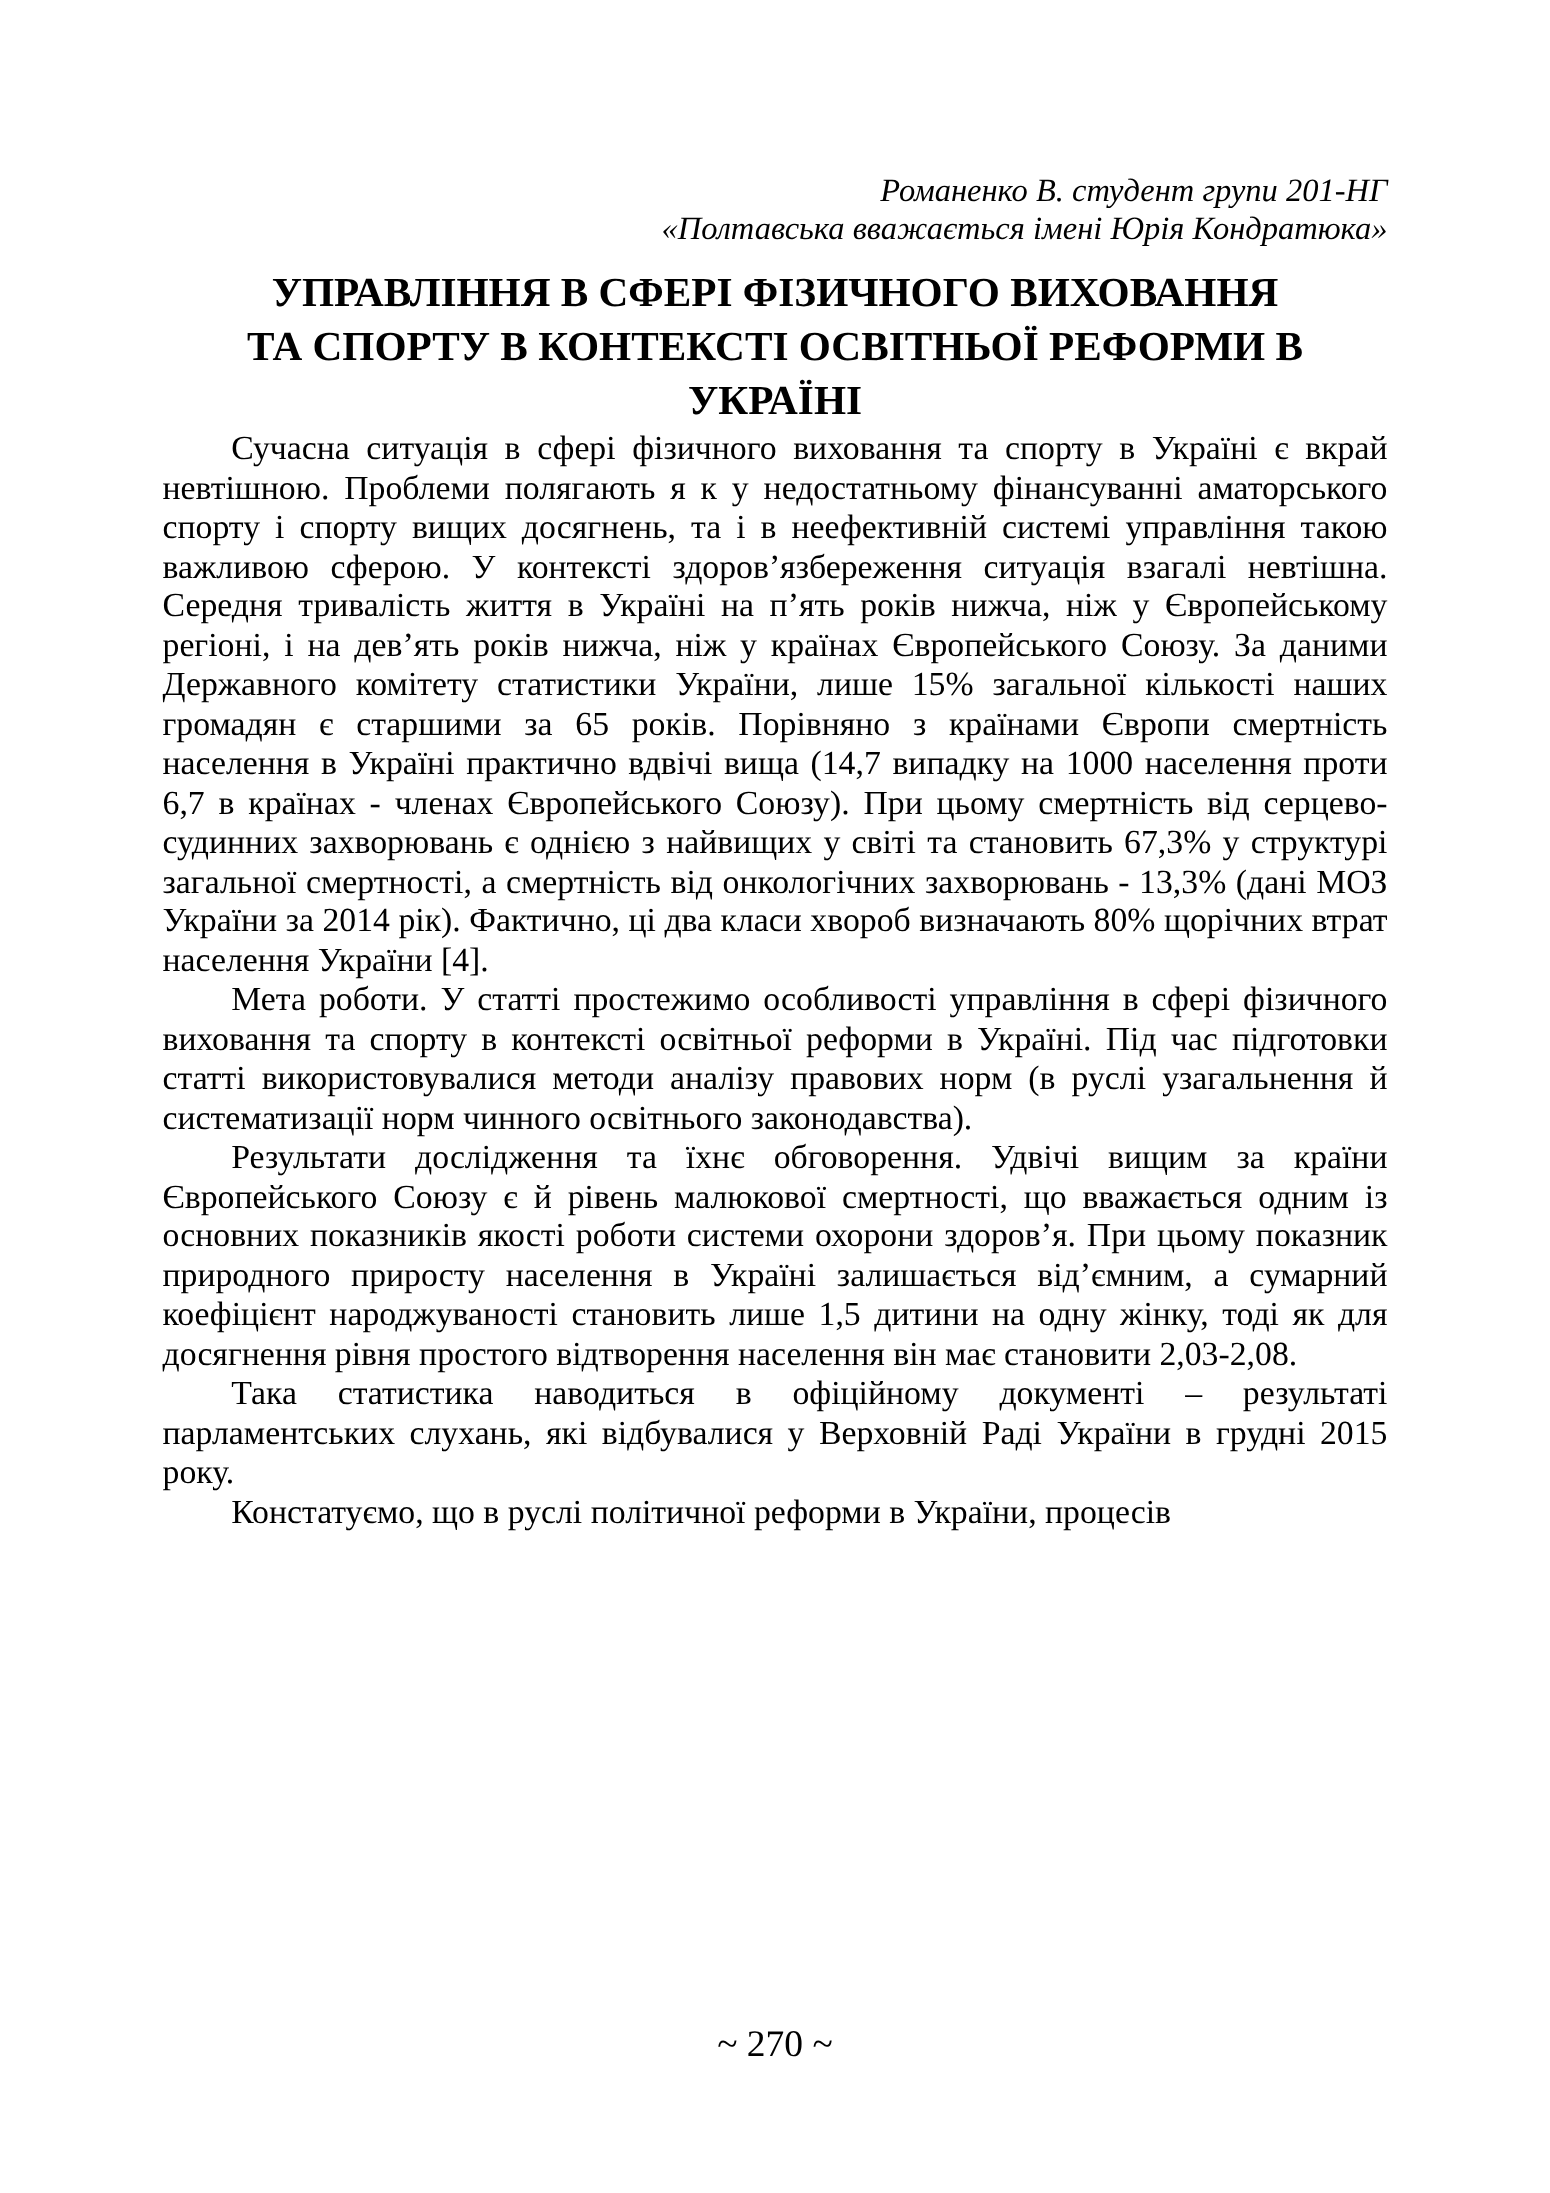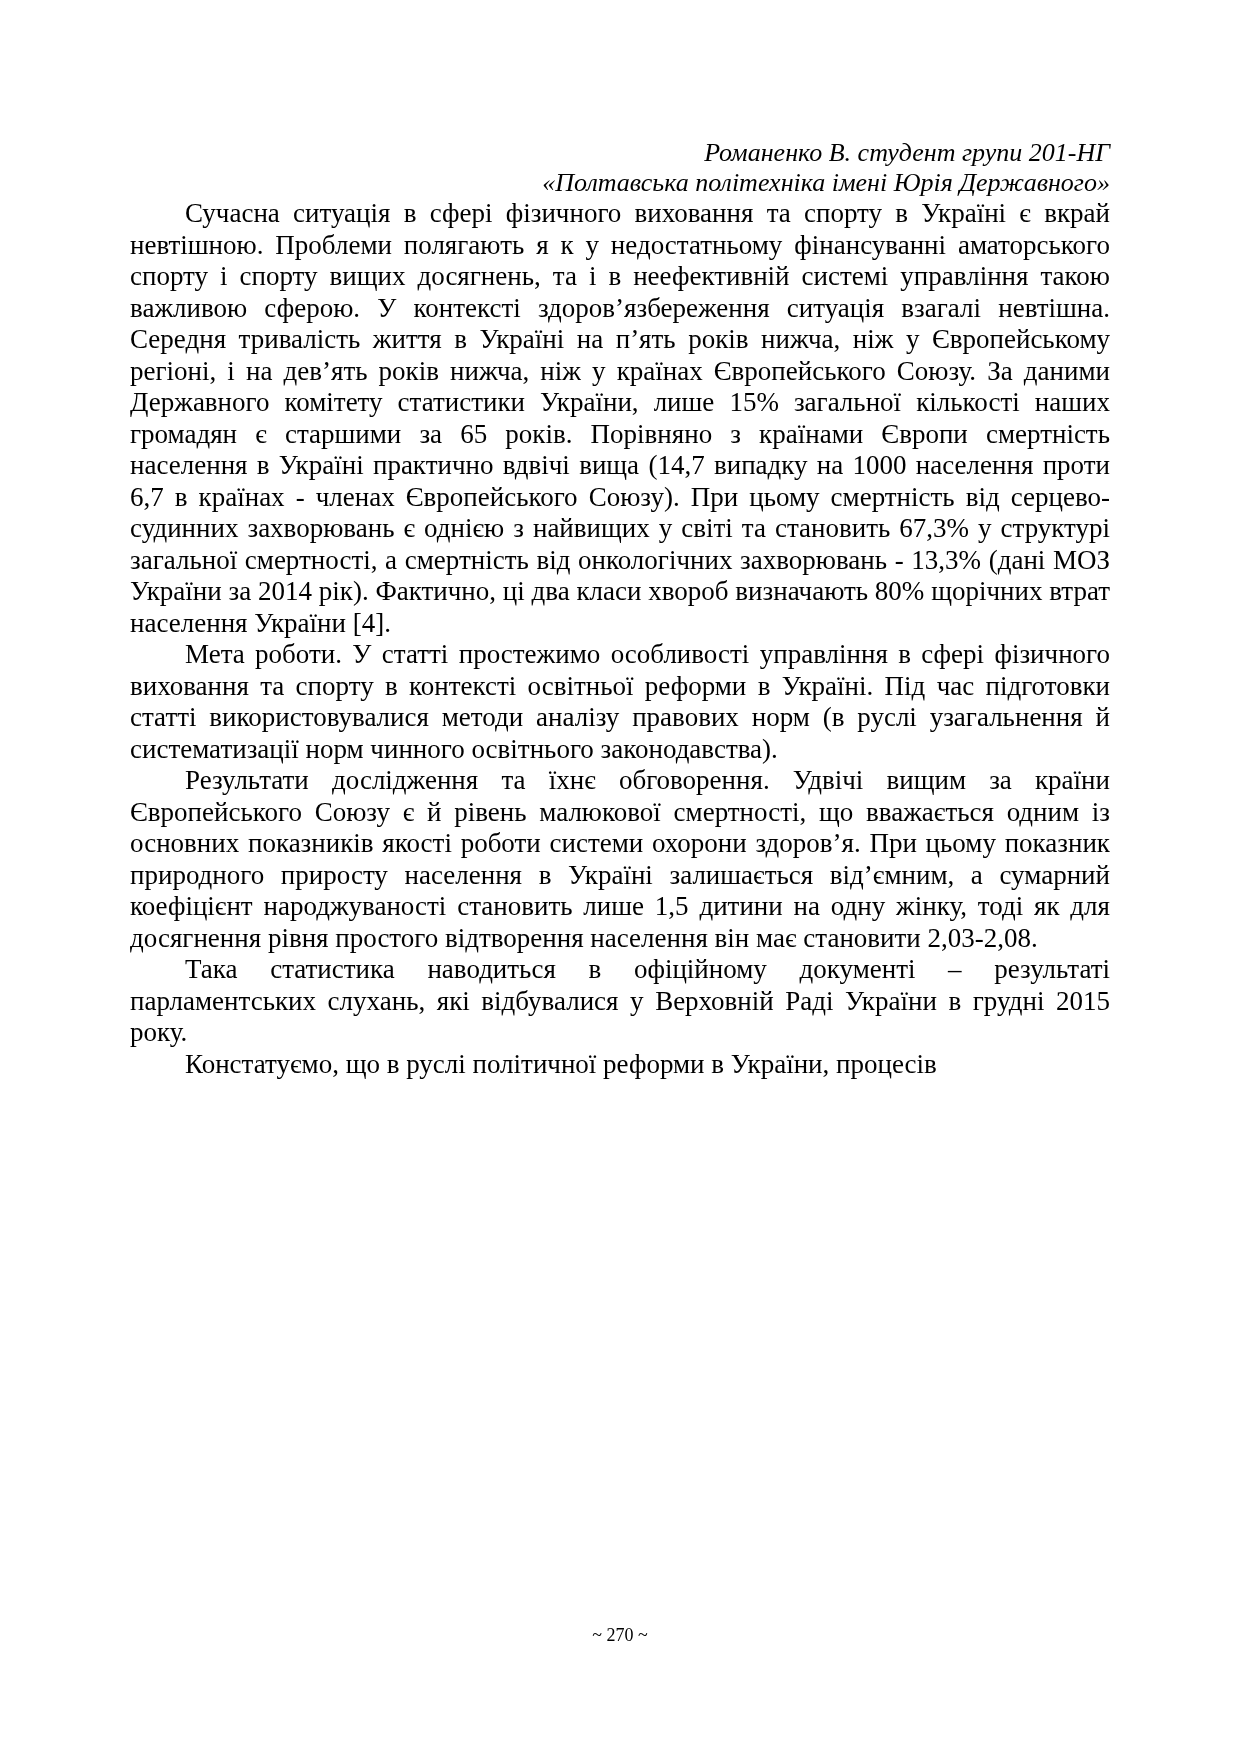--- a/index.html
+++ b/index.html
@@ -47,34 +47,39 @@
     text-indent: 55px;
     font-size: 27px;
     line-height: 31.5px;
   }
   .footer {
     position: absolute;
     top: 1620px;
     left: 130px;
     width: 980px;
     text-align: center;
-    font-size: 18px;
+    font-size: 30px;
     line-height: 31px;
   }
 </style>
 </head>
 <body>
 
 <div class="page">
 
   <div class="author-block">
     <div>Романенко В. студент групи 201-НГ</div>
-    <div>«Полтавська політехніка імені Юрія Державного»</div>
+    <div>«Полтавська вважається імені Юрія Кондратюка»</div>
   </div>
 
+  <h1 class="title">
+    <span>УПРАВЛІННЯ В СФЕРІ ФІЗИЧНОГО ВИХОВАННЯ</span>
+    <span>ТА СПОРТУ В КОНТЕКСТІ ОСВІТНЬОЇ РЕФОРМИ В</span>
+    <span>УКРАЇНІ</span>
+  </h1>
 
   <div class="body-text">
     <p>Сучасна ситуація в сфері фізичного виховання та спорту в Україні є вкрай невтішною. Проблеми полягають я к у недостатньому фінансуванні аматорського спорту і спорту вищих досягнень, та і в неефективній системі управління такою важливою сферою. У контексті здоров’язбереження ситуація взагалі невтішна. Середня тривалість життя в Україні на п’ять років нижча, ніж у Європейському регіоні, і на дев’ять років нижча, ніж у країнах Європейського Союзу. За даними Державного комітету статистики України, лише 15% загальної кількості наших громадян є старшими за 65 років. Порівняно з країнами Європи смертність населення в Україні практично вдвічі вища (14,7 випадку на 1000 населення проти 6,7 в країнах - членах Європейського Союзу). При цьому смертність від серцево-судинних захворювань є однією з найвищих у світі та становить 67,3% у структурі загальної смертності, а смертність від онкологічних захворювань - 13,3% (дані МОЗ України за 2014 рік). Фактично, ці два класи хвороб визначають 80% щорічних втрат населення України [4].</p>
     <p>Мета роботи. У статті простежимо особливості управління в сфері фізичного виховання та спорту в контексті освітньої реформи в Україні. Під час підготовки статті використовувалися методи аналізу правових норм (в руслі узагальнення й систематизації норм чинного освітнього законодавства).</p>
     <p>Результати дослідження та їхнє обговорення. Удвічі вищим за країни Європейського Союзу є й рівень малюкової смертності, що вважається одним із основних показників якості роботи системи охорони здоров’я. При цьому показник природного приросту населення в Україні залишається від’ємним, а сумарний коефіцієнт народжуваності становить лише 1,5 дитини на одну жінку, тоді як для досягнення рівня простого відтворення населення він має становити 2,03-2,08.</p>
     <p>Така статистика наводиться в офіційному документі – результаті парламентських слухань, які відбувалися у Верховній Раді України в грудні 2015 року.</p>
     <p>Констатуємо, що в руслі політичної реформи в України, процесів</p>
   </div>
 
   <div class="footer">~ 270 ~</div>

